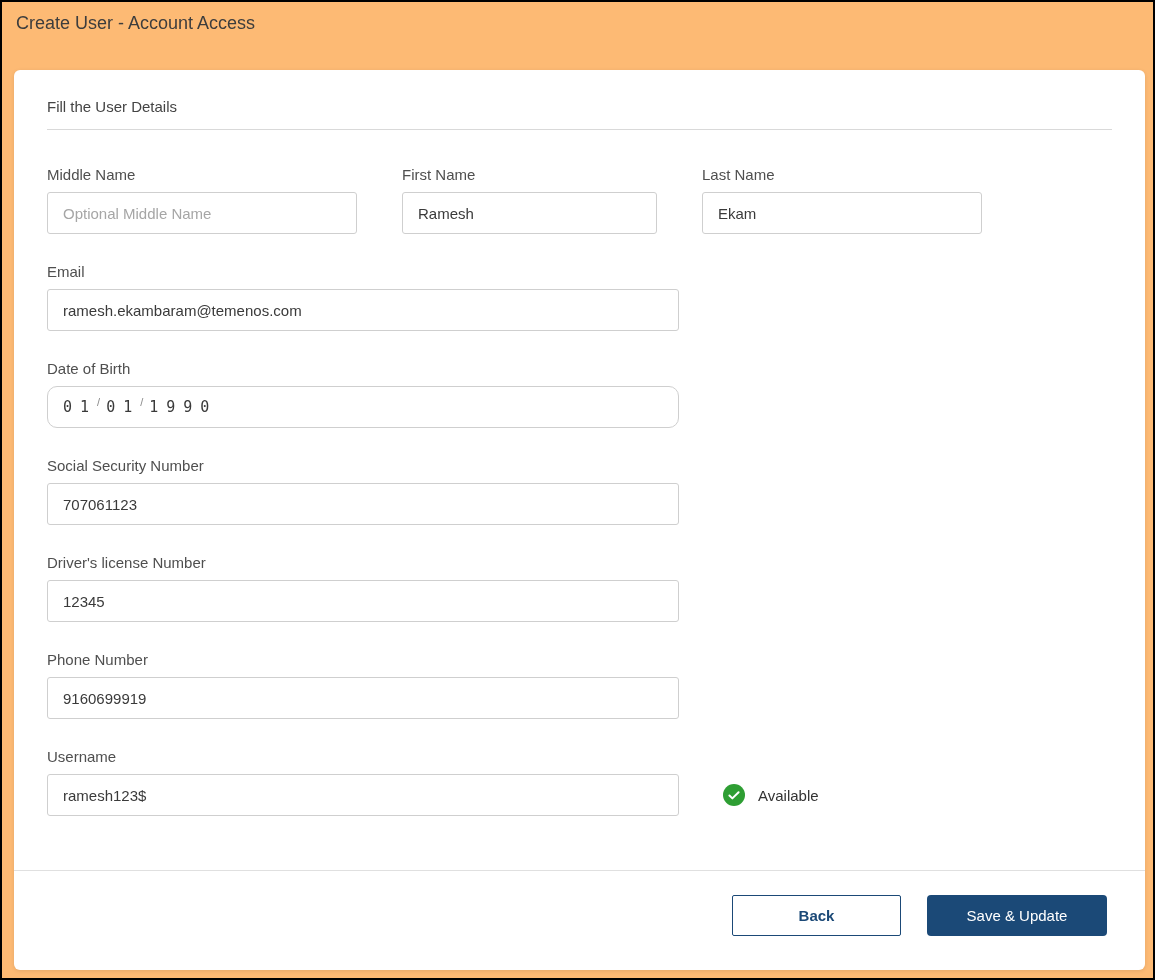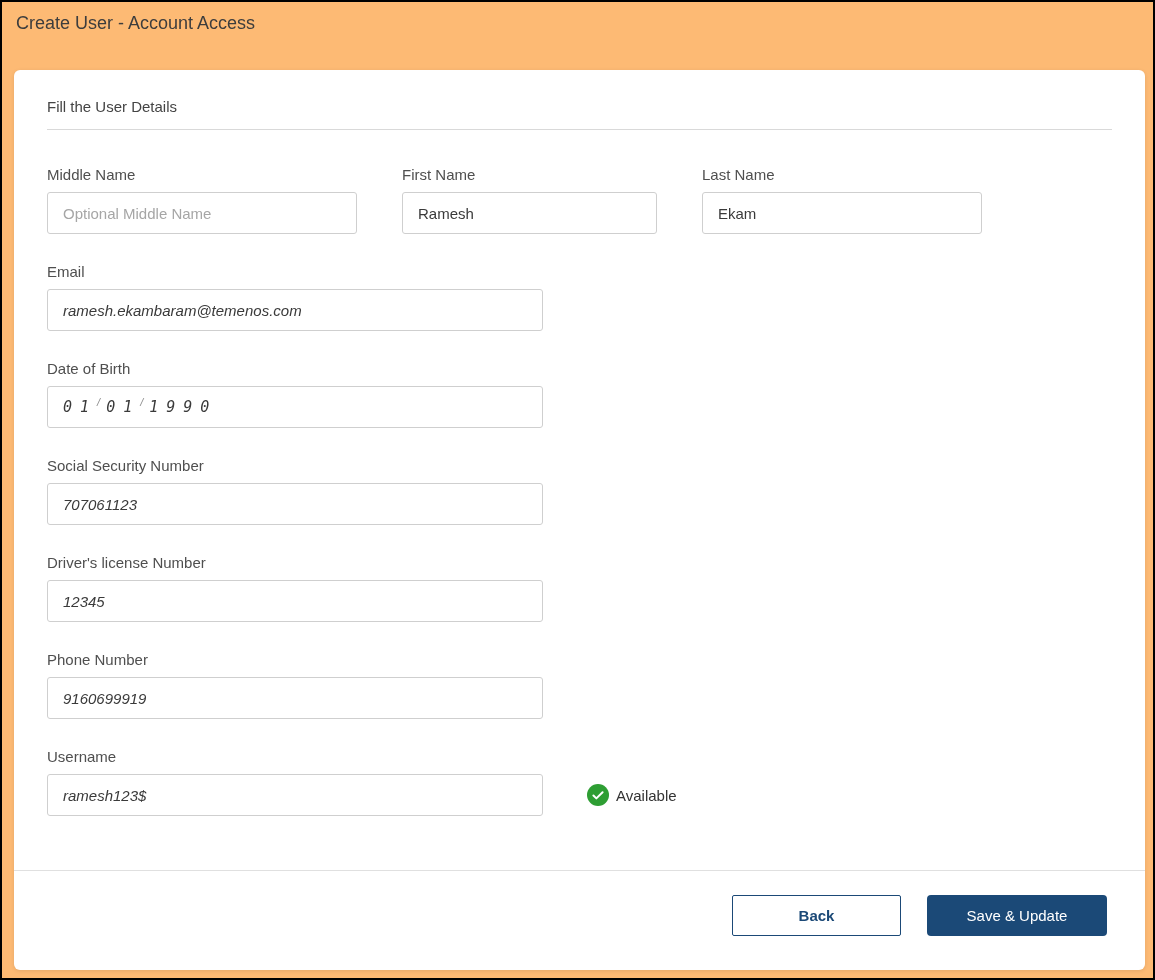--- a/index.html
+++ b/index.html
@@ -53,46 +53,46 @@
     font-size:15px; color:#3a3a3a;
     padding:0 15px;
     outline:none;
   }
   .text-input::placeholder { color:#a6a6a6; opacity:1; }
 
   .row-3 { display:flex; gap:45px; }
   .w-first  { width:255px; }
   .w-middle { width:310px; }
   .w-last   { width:280px; }
-  .w-long   { width:496px;font-style:italic; }
+  .w-long   { width:632px; }
 
   
   .dob-box {
     display:flex; align-items:center;
     height:42px;
-    border:1px solid #cfcfcf; border-radius:3px;
+    border:1px solid #cfcfcf; border-radius:10px;
     background:#fff; padding:0 15px;
     cursor:text;
   }
   .dob-digits {
     font-family:"DejaVu Sans Mono",monospace;
     font-size:15px; color:#3a3a3a;
     letter-spacing:8px;
   }
   .dob-sep {
     font-size:11px; color:#8a8a8a;
     position:relative; top:-5px;
     margin-right:6px;
   }
 
   .input-row { display:flex; align-items:center; }
 
   .availability {
     display:flex; align-items:center;
-    margin-left:44px; gap:7px;
+    margin-left:44px; gap:13px;
   }
   .check-circle { width:22px; height:22px; display:block; }
   .availability-text { font-size:15px; color:#333; }
 
   .footer {
     position:absolute; left:0; right:0; bottom:0;
     height:100px;
     border-top:1px solid #e0e0e0;
   }
   .footer-buttons {

